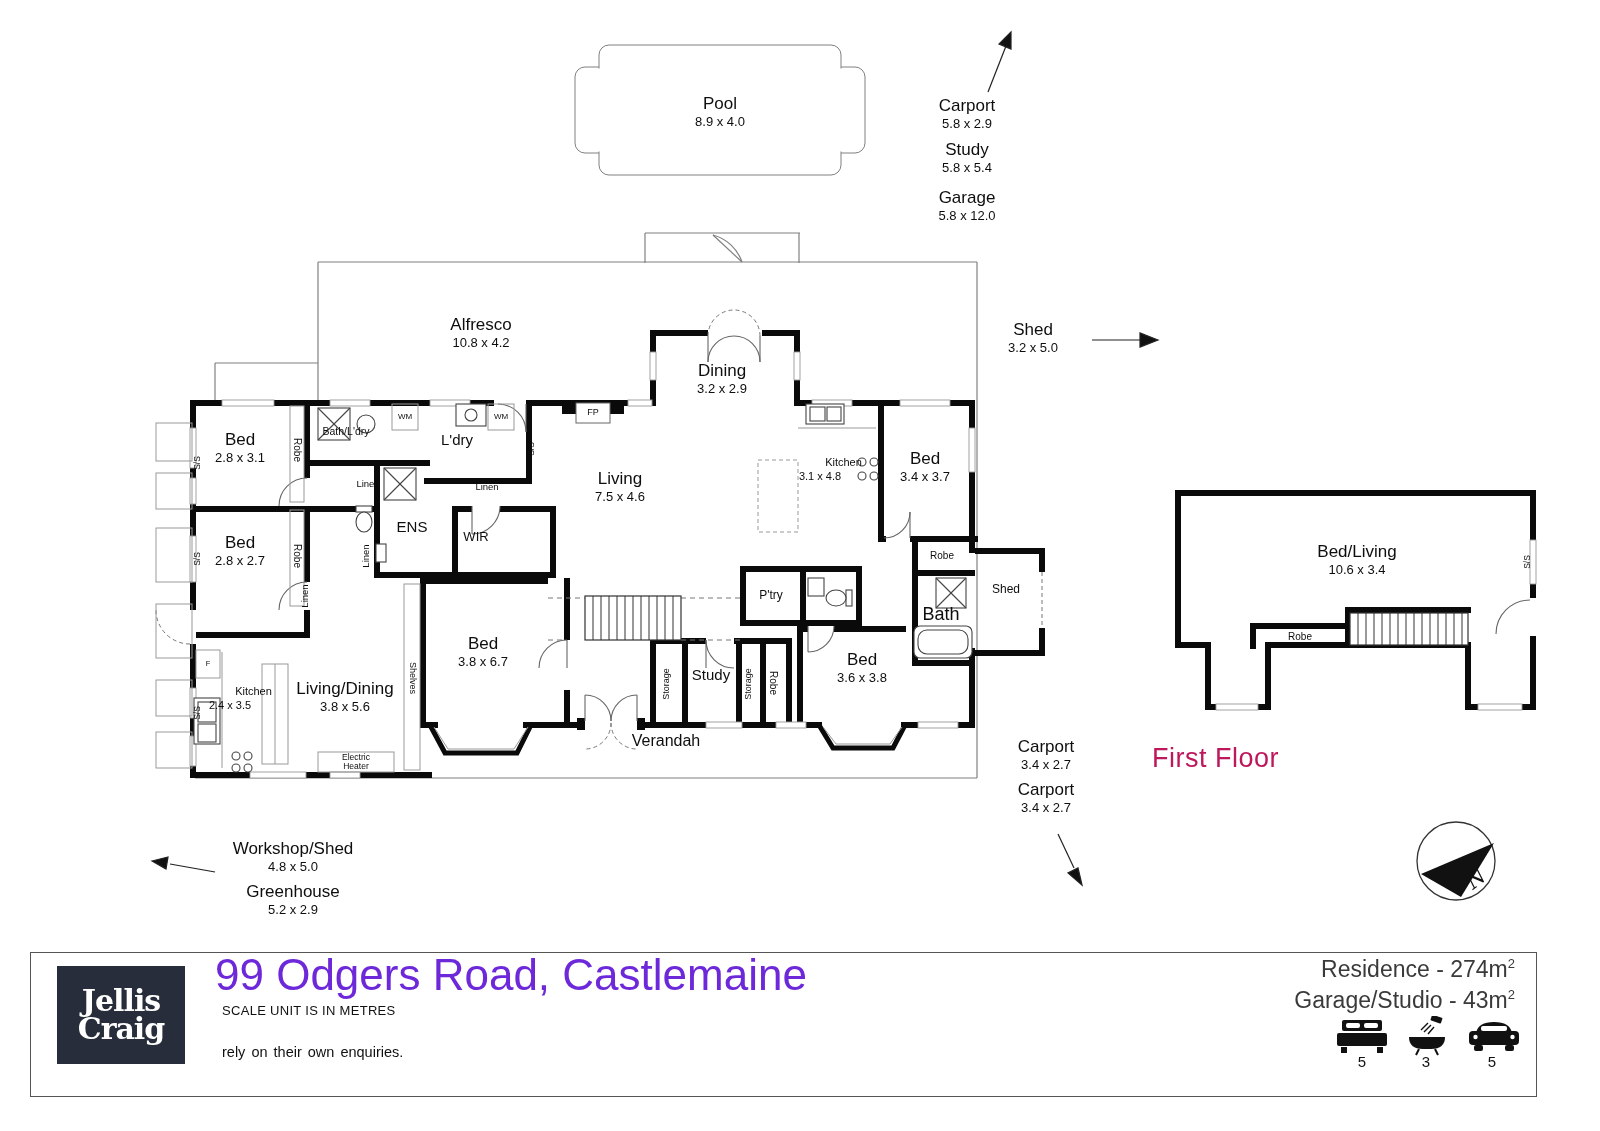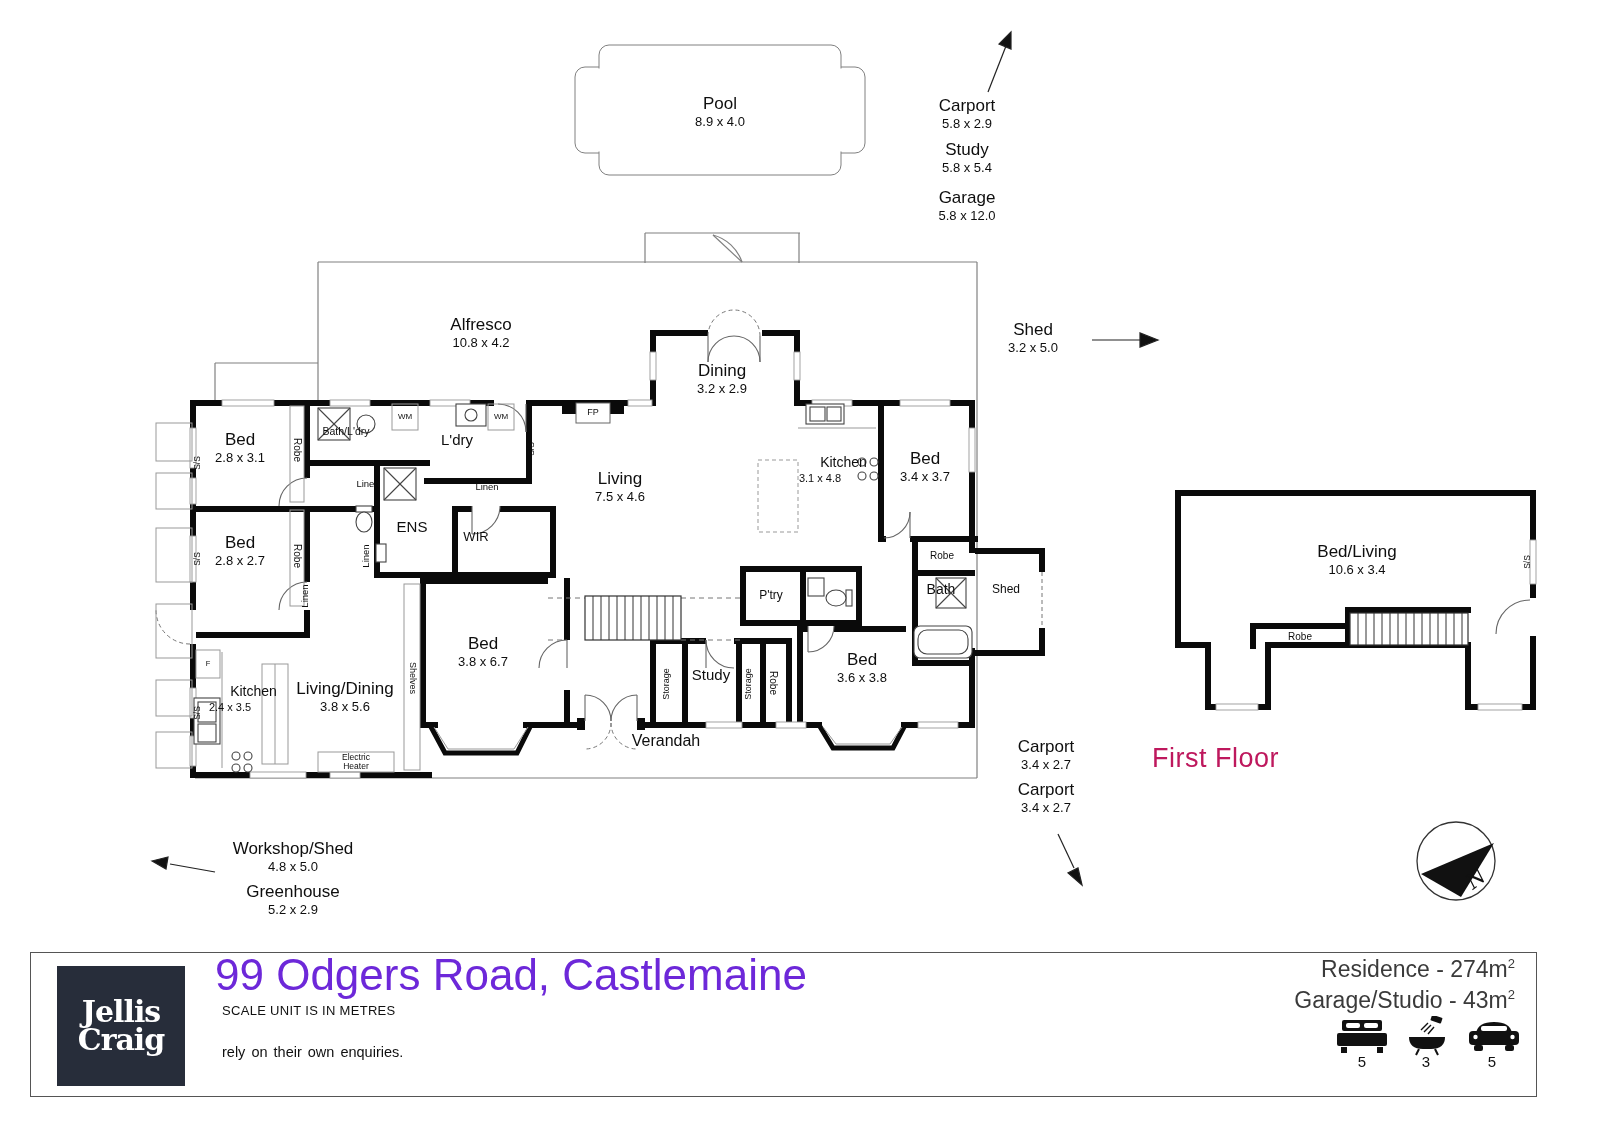--- a/index.html
+++ b/index.html
@@ -3,32 +3,32 @@
 <meta charset="utf-8">
 <style>
   html,body{margin:0;padding:0;background:#fff;}
   #canvas{position:relative;width:1600px;height:1131px;background:#fff;overflow:hidden;
           font-family:"Liberation Sans",sans-serif;color:#0e0e0e;}
   #linework{position:absolute;left:0;top:0;}
   .lbl{position:absolute;transform:translate(-50%,-50%);text-align:center;white-space:nowrap;
        line-height:1.25;color:#0e0e0e;}
   .rn{font-size:17px;}
   .rd{font-size:13px;}
-  .rn-sm{font-size:14px;padding-left:47px;}
+  .rn-sm{font-size:11px;padding-left:47px;}
   .rd-sm{font-size:11px;}
   .one{font-size:15px;}
   .v{transform:translate(-50%,-50%) rotate(-90deg);}
   .vcw{transform:translate(-50%,-50%) rotate(90deg);}
   .tiny{font-size:10px;}
   .micro{font-size:8.5px;}
   .ff-head{position:absolute;font-size:27px;color:#be185d;transform:translateY(-50%);letter-spacing:.5px;}
   
   .footer-box{position:absolute;left:30px;top:952px;width:1507px;height:145px;border:1.5px solid #555;
               background:#fff;box-sizing:border-box;}
-  .logo{position:absolute;left:57px;top:966px;width:128px;height:120px;background:#272d3a;
+  .logo{position:absolute;left:57px;top:966px;width:128px;height:98px;background:#272d3a;
         display:flex;flex-direction:column;align-items:center;justify-content:center;}
   .logo div{font-family:"DejaVu Serif",serif;font-weight:bold;font-size:30px;line-height:.92;
             color:#fff;letter-spacing:-1px;}
   .address{position:absolute;left:215px;top:950px;font-size:44px;color:#6d28d9;}
   .scale-note{position:absolute;left:222px;top:1003px;font-size:13px;color:#111;letter-spacing:.3px;text-align:right;}
   .disc{position:absolute;left:222px;font-size:14.5px;color:#111;word-spacing:2px;}
   .area-line{position:absolute;right:85px;text-align:right;font-size:23px;color:#3a3a3a;}
   .area-line sup{font-size:13px;}
   .icount{position:absolute;transform:translateX(-50%);font-size:15px;color:#111;}
   .icon{position:absolute;}
@@ -405,21 +405,21 @@
 <div class="lbl" style="left:1357px;top:560px">
   <div class="rn">Bed/Living</div>
   <div class="rd">10.6 x 3.4</div>
 </div>
 
 <div class="lbl one" style="left:457px;top:440px">L'dry</div>
 <div class="lbl" style="left:346px;top:432px;font-size:10.5px">Bath/L'dry</div>
 <div class="lbl one" style="left:412px;top:527px">ENS</div>
 <div class="lbl" style="left:476px;top:537px;font-size:13px">WIR</div>
 <div class="lbl" style="left:771px;top:595px;font-size:12px">P'try</div>
-<div class="lbl" style="left:941px;top:590px;font-size:14px">Bath</div>
+<div class="lbl" style="left:941px;top:614px;font-size:18px">Bath</div>
 <div class="lbl one" style="left:711px;top:675px">Study</div>
 <div class="lbl" style="left:1006px;top:589px;font-size:12px">Shed</div>
 <div class="lbl" style="left:666px;top:741px;font-size:16px">Verandah</div>
 
 <div class="lbl vcw tiny" style="left:297px;top:450px">Robe</div>
 <div class="lbl vcw tiny" style="left:297px;top:556px">Robe</div>
 <div class="lbl tiny" style="left:942px;top:556px">Robe</div>
 <div class="lbl vcw tiny" style="left:773px;top:683px">Robe</div>
 <div class="lbl tiny" style="left:1300px;top:637px">Robe</div>
 <div class="lbl" style="left:368px;top:484px;font-size:9.5px">Linen</div>

